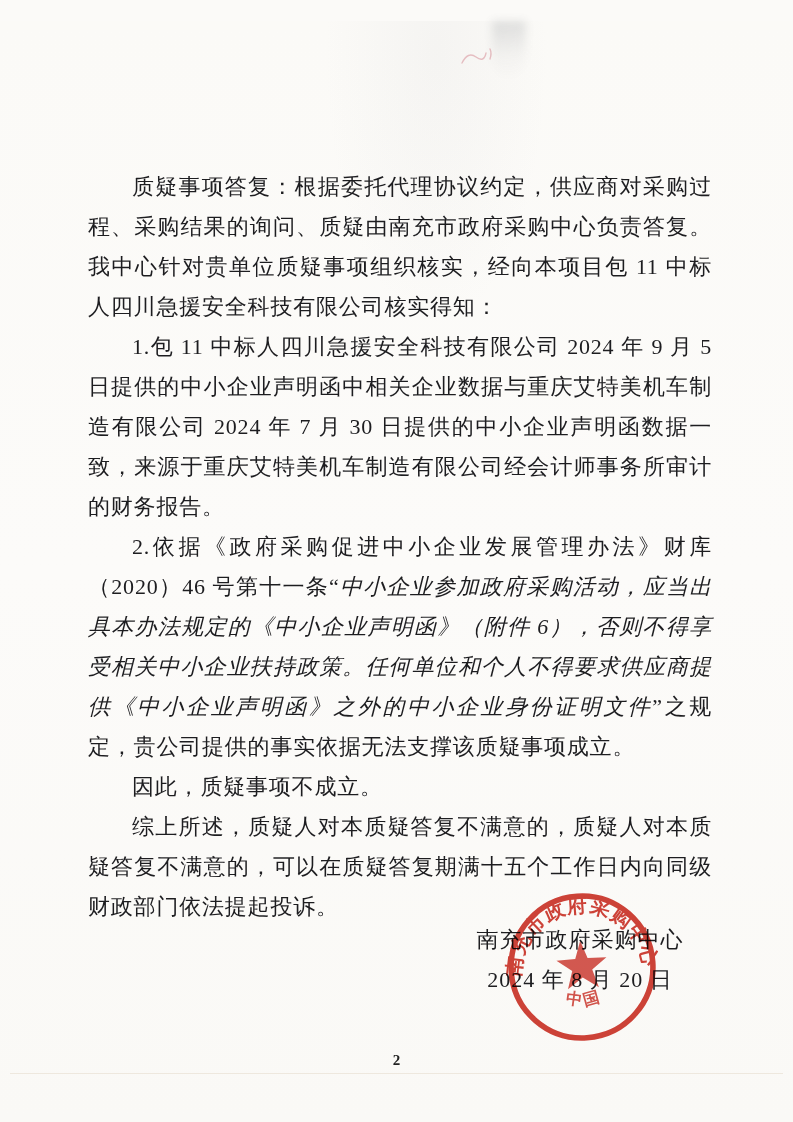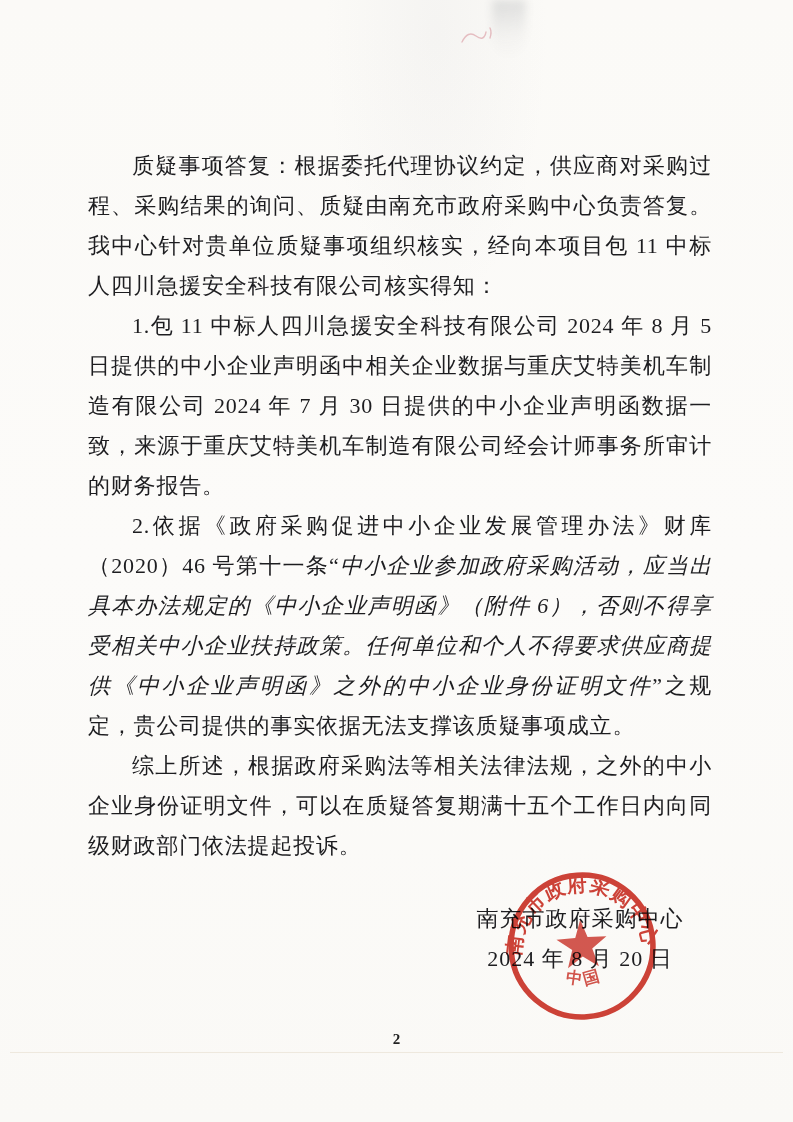--- a/index.html
+++ b/index.html
@@ -10,20 +10,21 @@
     overflow: hidden;
     background: #fbfaf8;
     font-family: "Liberation Serif", "DejaVu Serif", serif;
     color: #1d1d20;
   }
   .paper {
     position: absolute; inset: 0;
     background:
       radial-gradient(ellipse at 55% 3%, rgba(190,190,195,0.10), rgba(0,0,0,0) 18%),
       linear-gradient(180deg, #fbfaf7 0%, #fcfbf9 50%, #faf9f6 100%);
+    margin-top: 21px;
   }
   .content {
     position: absolute;
     left: 88px; top: 146px; width: 624px;
     font-size: 22px; line-height: 40px;
     text-align: justify;
     letter-spacing: 0.8px;
   }
   .content p { margin: 0; text-indent: 2em; }
   .kai { font-style: italic; }
@@ -74,25 +75,26 @@
 <div class="paper">
 
   <div class="scan-smudge"></div>
 
   <svg class="pen-mark" viewBox="0 0 60 42">
     <path d="M10 26 Q16 14 24 20 T34 16 M38 12 q2 4 0 10" fill="none" stroke="#d07a85" stroke-width="1.4" stroke-linecap="round"></path>
   </svg>
 
   <div class="content">
     <p>质疑事项答复：根据委托代理协议约定，供应商对采购过程、采购结果的询问、质疑由南充市政府采购中心负责答复。我中心针对贵单位质疑事项组织核实，经向本项目包 11 中标人四川急援安全科技有限公司核实得知：</p>
-    <p>1.包 11 中标人四川急援安全科技有限公司 2024 年 8 月 5 日提供的中小企业声明函中相关企业数据与重庆艾特美机车制造有限公司 2024 年 7 月 30 日提供的中小企业声明函数据一致，来源于重庆艾特美机车制造有限公司经会计师事务所审计的财务报告。</p>
+    <p>1.包 11 中标人四川急援安全科技有限公司 2024 年 9 月 5 日提供的中小企业声明函中相关企业数据与重庆艾特美机车制造有限公司 2024 年 7 月 30 日提供的中小企业声明函数据一致，来源于重庆艾特美机车制造有限公司经会计师事务所审计的财务报告。</p>
     <p>
       <span>2.依据《政府采购促进中小企业发展管理办法》财库（2020）46 号第十一条“</span><span class="kai">中小企业参加政府采购活动，应当出具本办法规定的《中小企业声明函》（附件 6），否则不得享受相关中小企业扶持政策。任何单位和个人不得要求供应商提供《中小企业声明函》之外的中小企业身份证明文件</span><span>”之规定，贵公司提供的事实依据无法支撑该质疑事项成立。</span>
     </p>
-    <p>综上所述，根据政府采购法等相关法律法规，之外的中小企业身份证明文件，可以在质疑答复期满十五个工作日内向同级财政部门依法提起投诉。</p>
+    <p>因此，质疑事项不成立。</p>
+    <p>综上所述，质疑人对本质疑答复不满意的，质疑人对本质疑答复不满意的，可以在质疑答复期满十五个工作日内向同级财政部门依法提起投诉。</p>
   </div>
 
   <div class="signature-block">
     <div>南充市政府采购中心</div>
     <div>2024 年 8 月 20 日</div>
   </div>
 
   <svg class="seal" viewBox="0 0 152 152">
     <circle cx="76" cy="76" r="70" fill="none" stroke-width="5.5" stroke="#cd342a"></circle>
     <polygon points="76,50 82.1,67.6 100.7,68 85.9,79.2 91.3,97 76,86.4 60.7,97 66.1,79.2 51.3,68 69.9,67.6" opacity="0.88" fill="#cd342a"></polygon>

